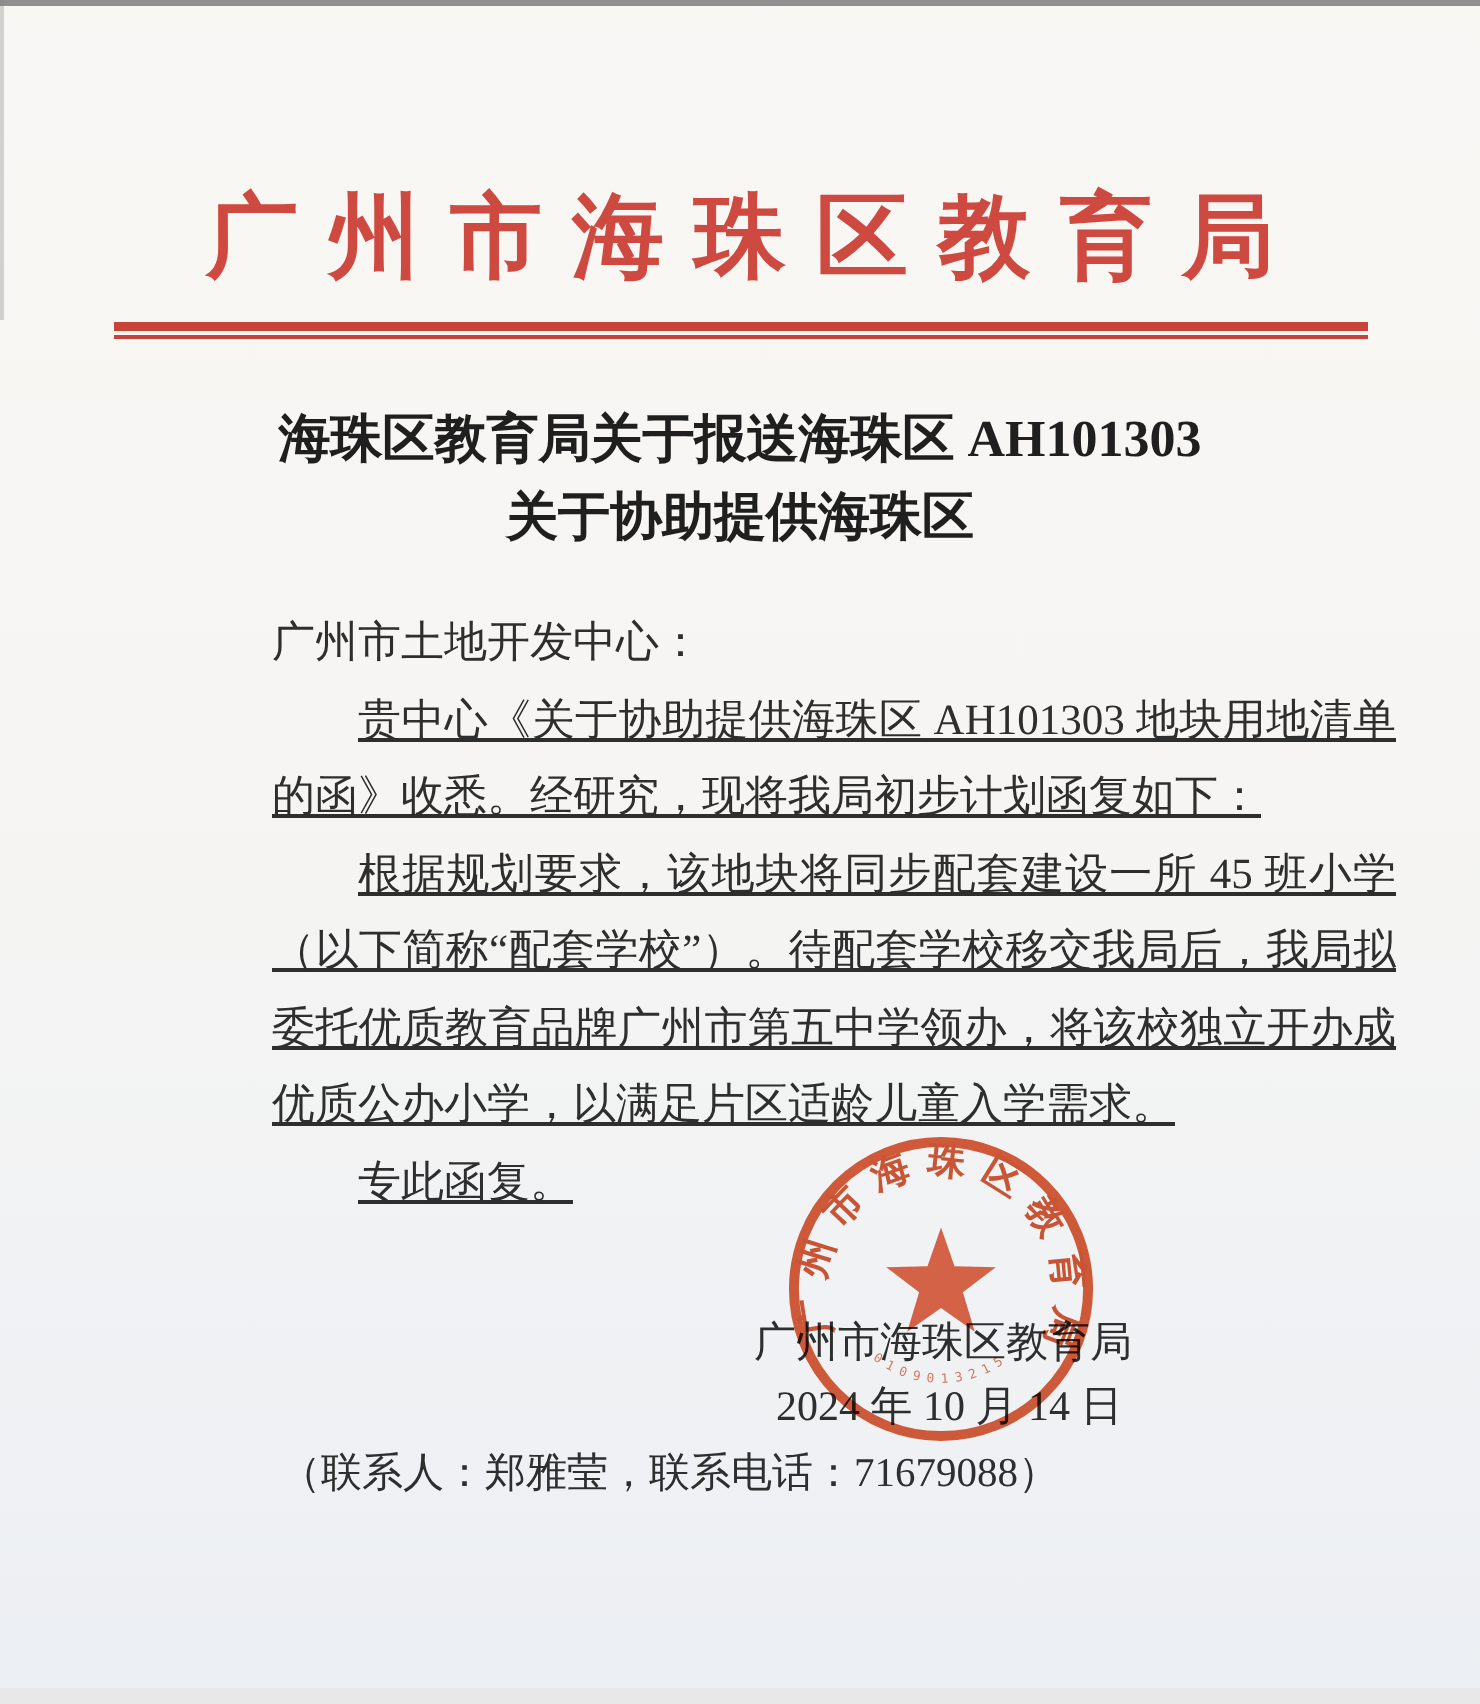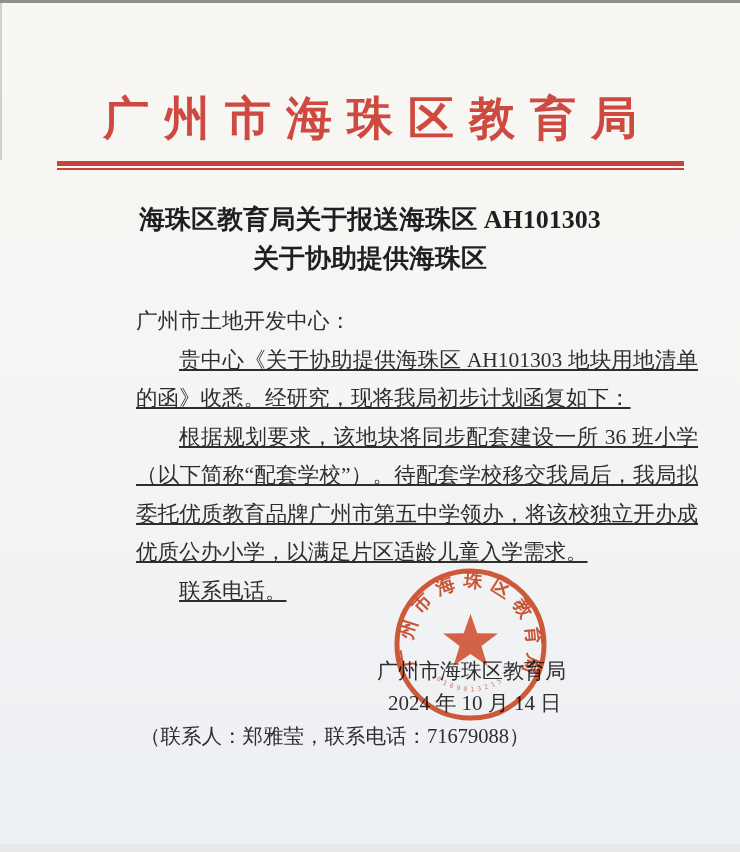--- a/index.html
+++ b/index.html
@@ -66,22 +66,22 @@
   <div class="red-rule"></div>
 
   <div class="doc-title">
     <div>海珠区教育局关于报送海珠区 AH101303</div>
     <div>关于协助提供海珠区</div>
   </div>
 
   <div class="letter-body">
     <p>广州市土地开发中心：</p>
     <p class="indent">贵中心《关于协助提供海珠区 AH101303 地块用地清单的函》收悉。经研究，现将我局初步计划函复如下：</p>
-    <p class="indent">根据规划要求，该地块将同步配套建设一所 36 班小学（以下简称“配套学校”）。待配套学校移交我局后，我局拟委托优质教育品牌广州市第五中学领办，将该校独立开办成优质公办小学，以满足片区适龄儿童入学需求。</p>
-    <p class="indent">联系电话。</p>
+    <p class="indent">根据规划要求，该地块将同步配套建设一所 45 班小学（以下简称“配套学校”）。待配套学校移交我局后，我局拟委托优质教育品牌广州市第五中学领办，将该校独立开办成优质公办小学，以满足片区适龄儿童入学需求。</p>
+    <p class="indent">专此函复。</p>
   </div>
 
   <div class="sig-agency">广州市海珠区教育局</div>
 
   <div class="sig-date">2024 年 10 月 14 日</div>
 
   <div class="contact-line">（联系人：郑雅莹，联系电话：71679088）</div>
 
   <svg class="seal" viewBox="0 0 160 160" xmlns="http://www.w3.org/2000/svg">
     <circle class="ring" cx="80" cy="80" r="74" stroke-width="5"></circle>

